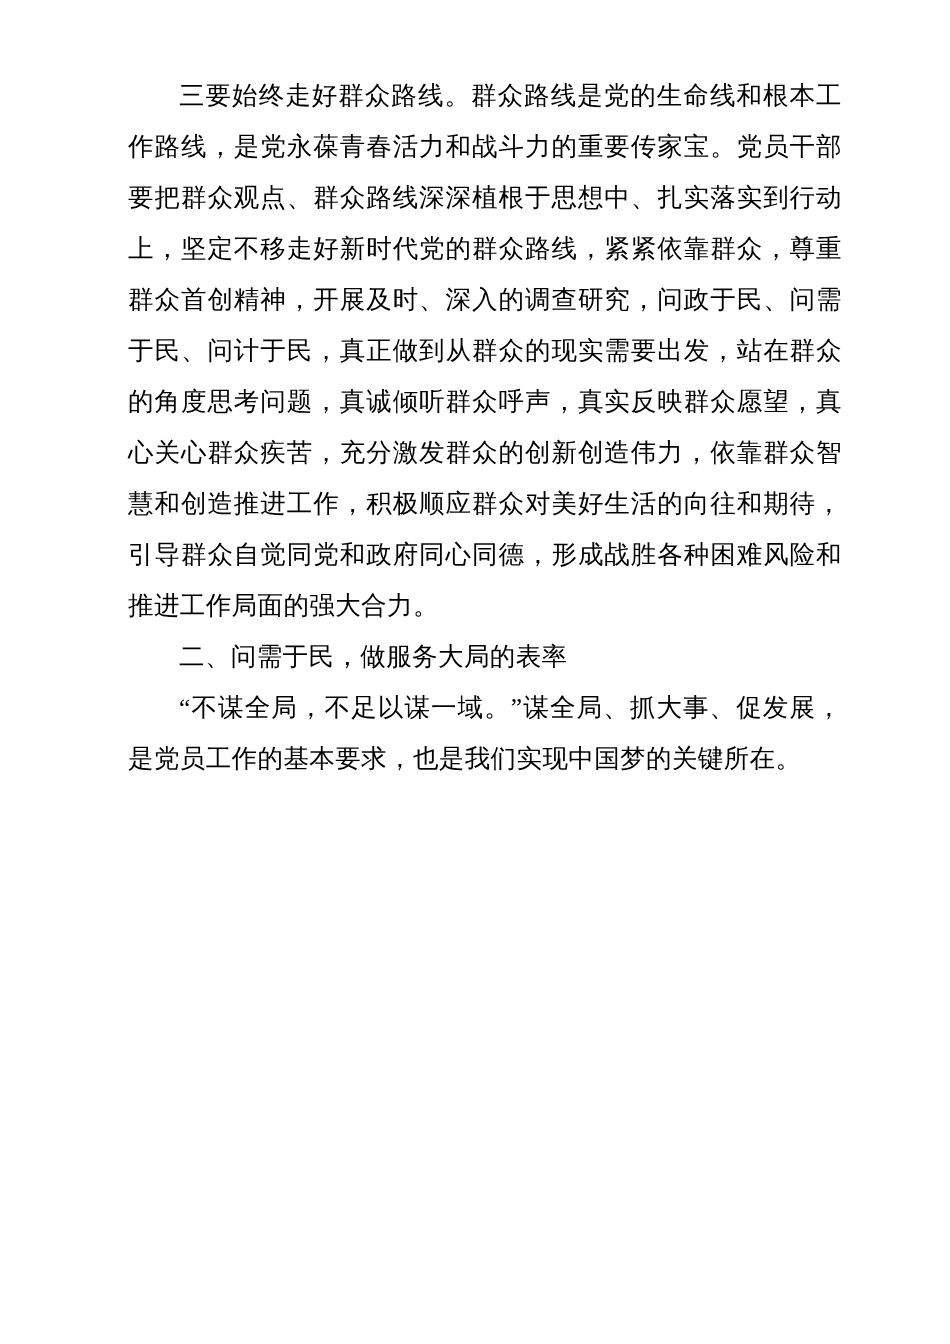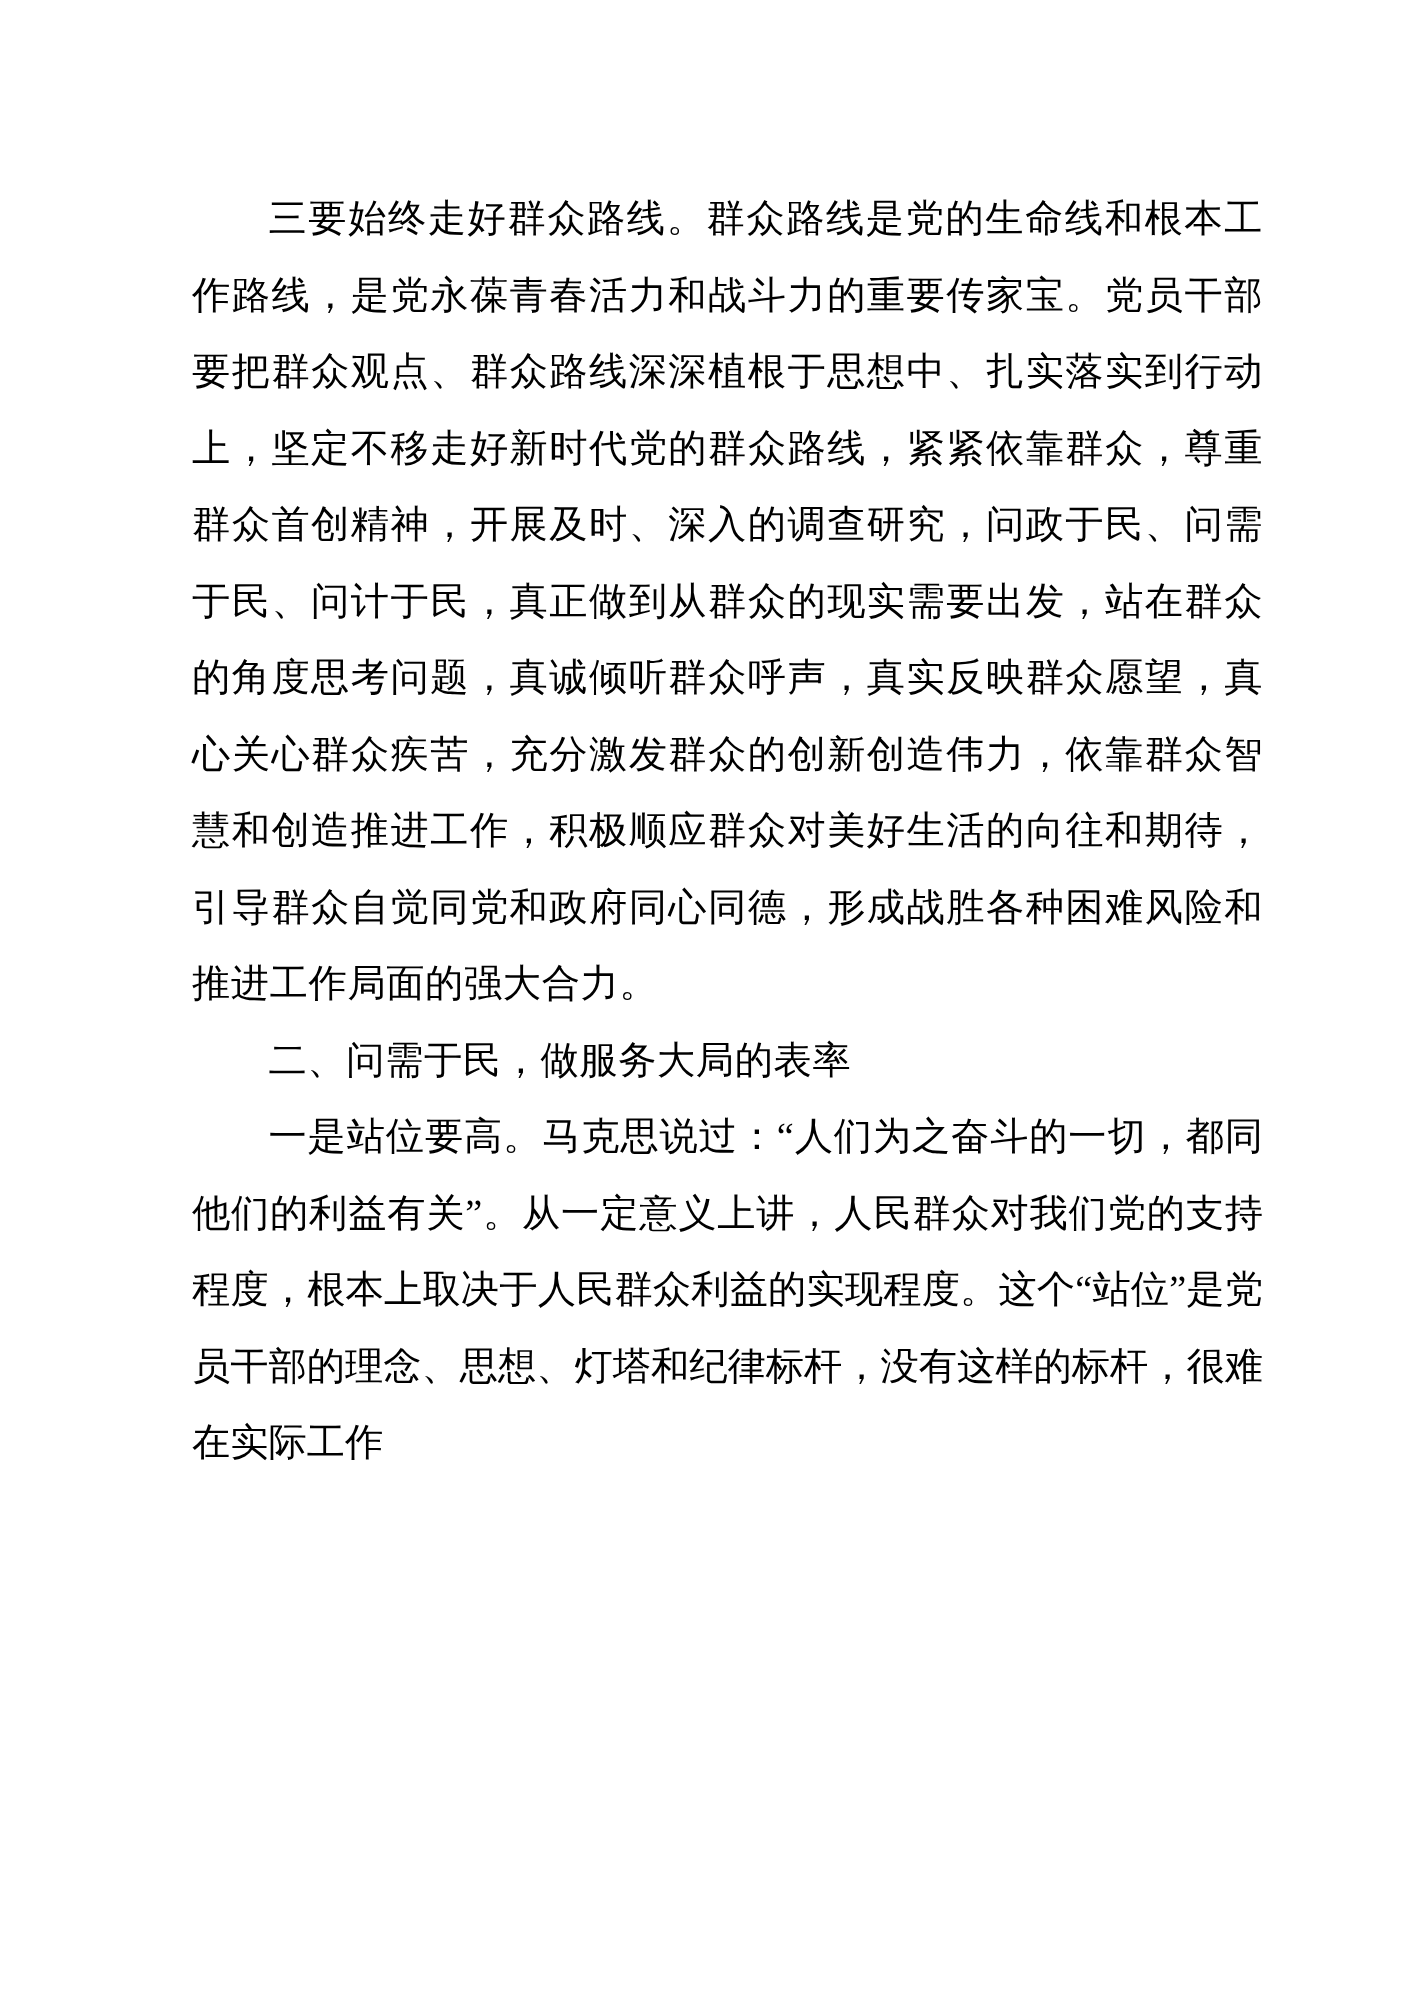--- a/index.html
+++ b/index.html
@@ -13,21 +13,21 @@
     font-family: "Liberation Serif", "DejaVu Serif", serif;
     color: #000000;
     overflow: hidden;
   }
   .page {
     position: relative;
     width: 950px;
     height: 1344px;
     background: #ffffff;
     box-sizing: border-box;
-    padding: 120px 108px 40px 128px;
+    padding: 70px 108px 40px 128px;
   }
   .doc-body {
     width: 100%;
   }
   p.para {
     margin: 0 0 0 0;
     font-size: 25.5px;
     line-height: 51px;
     text-align: justify;
     text-justify: inter-ideograph;
@@ -39,15 +39,15 @@
     letter-spacing: 0px;
   }
 </style>
 </head>
 <body>
 
 <div class="page">
   <div class="doc-body">
     <p class="para">三要始终走好群众路线。群众路线是党的生命线和根本工作路线，是党永葆青春活力和战斗力的重要传家宝。党员干部要把群众观点、群众路线深深植根于思想中、扎实落实到行动上，坚定不移走好新时代党的群众路线，紧紧依靠群众，尊重群众首创精神，开展及时、深入的调查研究，问政于民、问需于民、问计于民，真正做到从群众的现实需要出发，站在群众的角度思考问题，真诚倾听群众呼声，真实反映群众愿望，真心关心群众疾苦，充分激发群众的创新创造伟力，依靠群众智慧和创造推进工作，积极顺应群众对美好生活的向往和期待，引导群众自觉同党和政府同心同德，形成战胜各种困难风险和推进工作局面的强大合力。</p>
     <p class="para">二、问需于民，做服务大局的表率</p>
-    <p class="para tight">一是站位要高。马克思说过：“人们为之奋斗的一切，都同他们的利益有关”。从一定意义上讲，人民群众对我们党的支持程度，根本上取决于人民群众利益的实现程度。这个“站位”是党员干部的理念、思想、灯塔和纪律标杆，没有这样的标杆，很难在实际工作</p>
+    <p class="para">“不谋全局，不足以谋一域。”谋全局、抓大事、促发展，是党员工作的基本要求，也是我们实现中国梦的关键所在。</p>
   </div>
 </div>
 
 </body></html>

